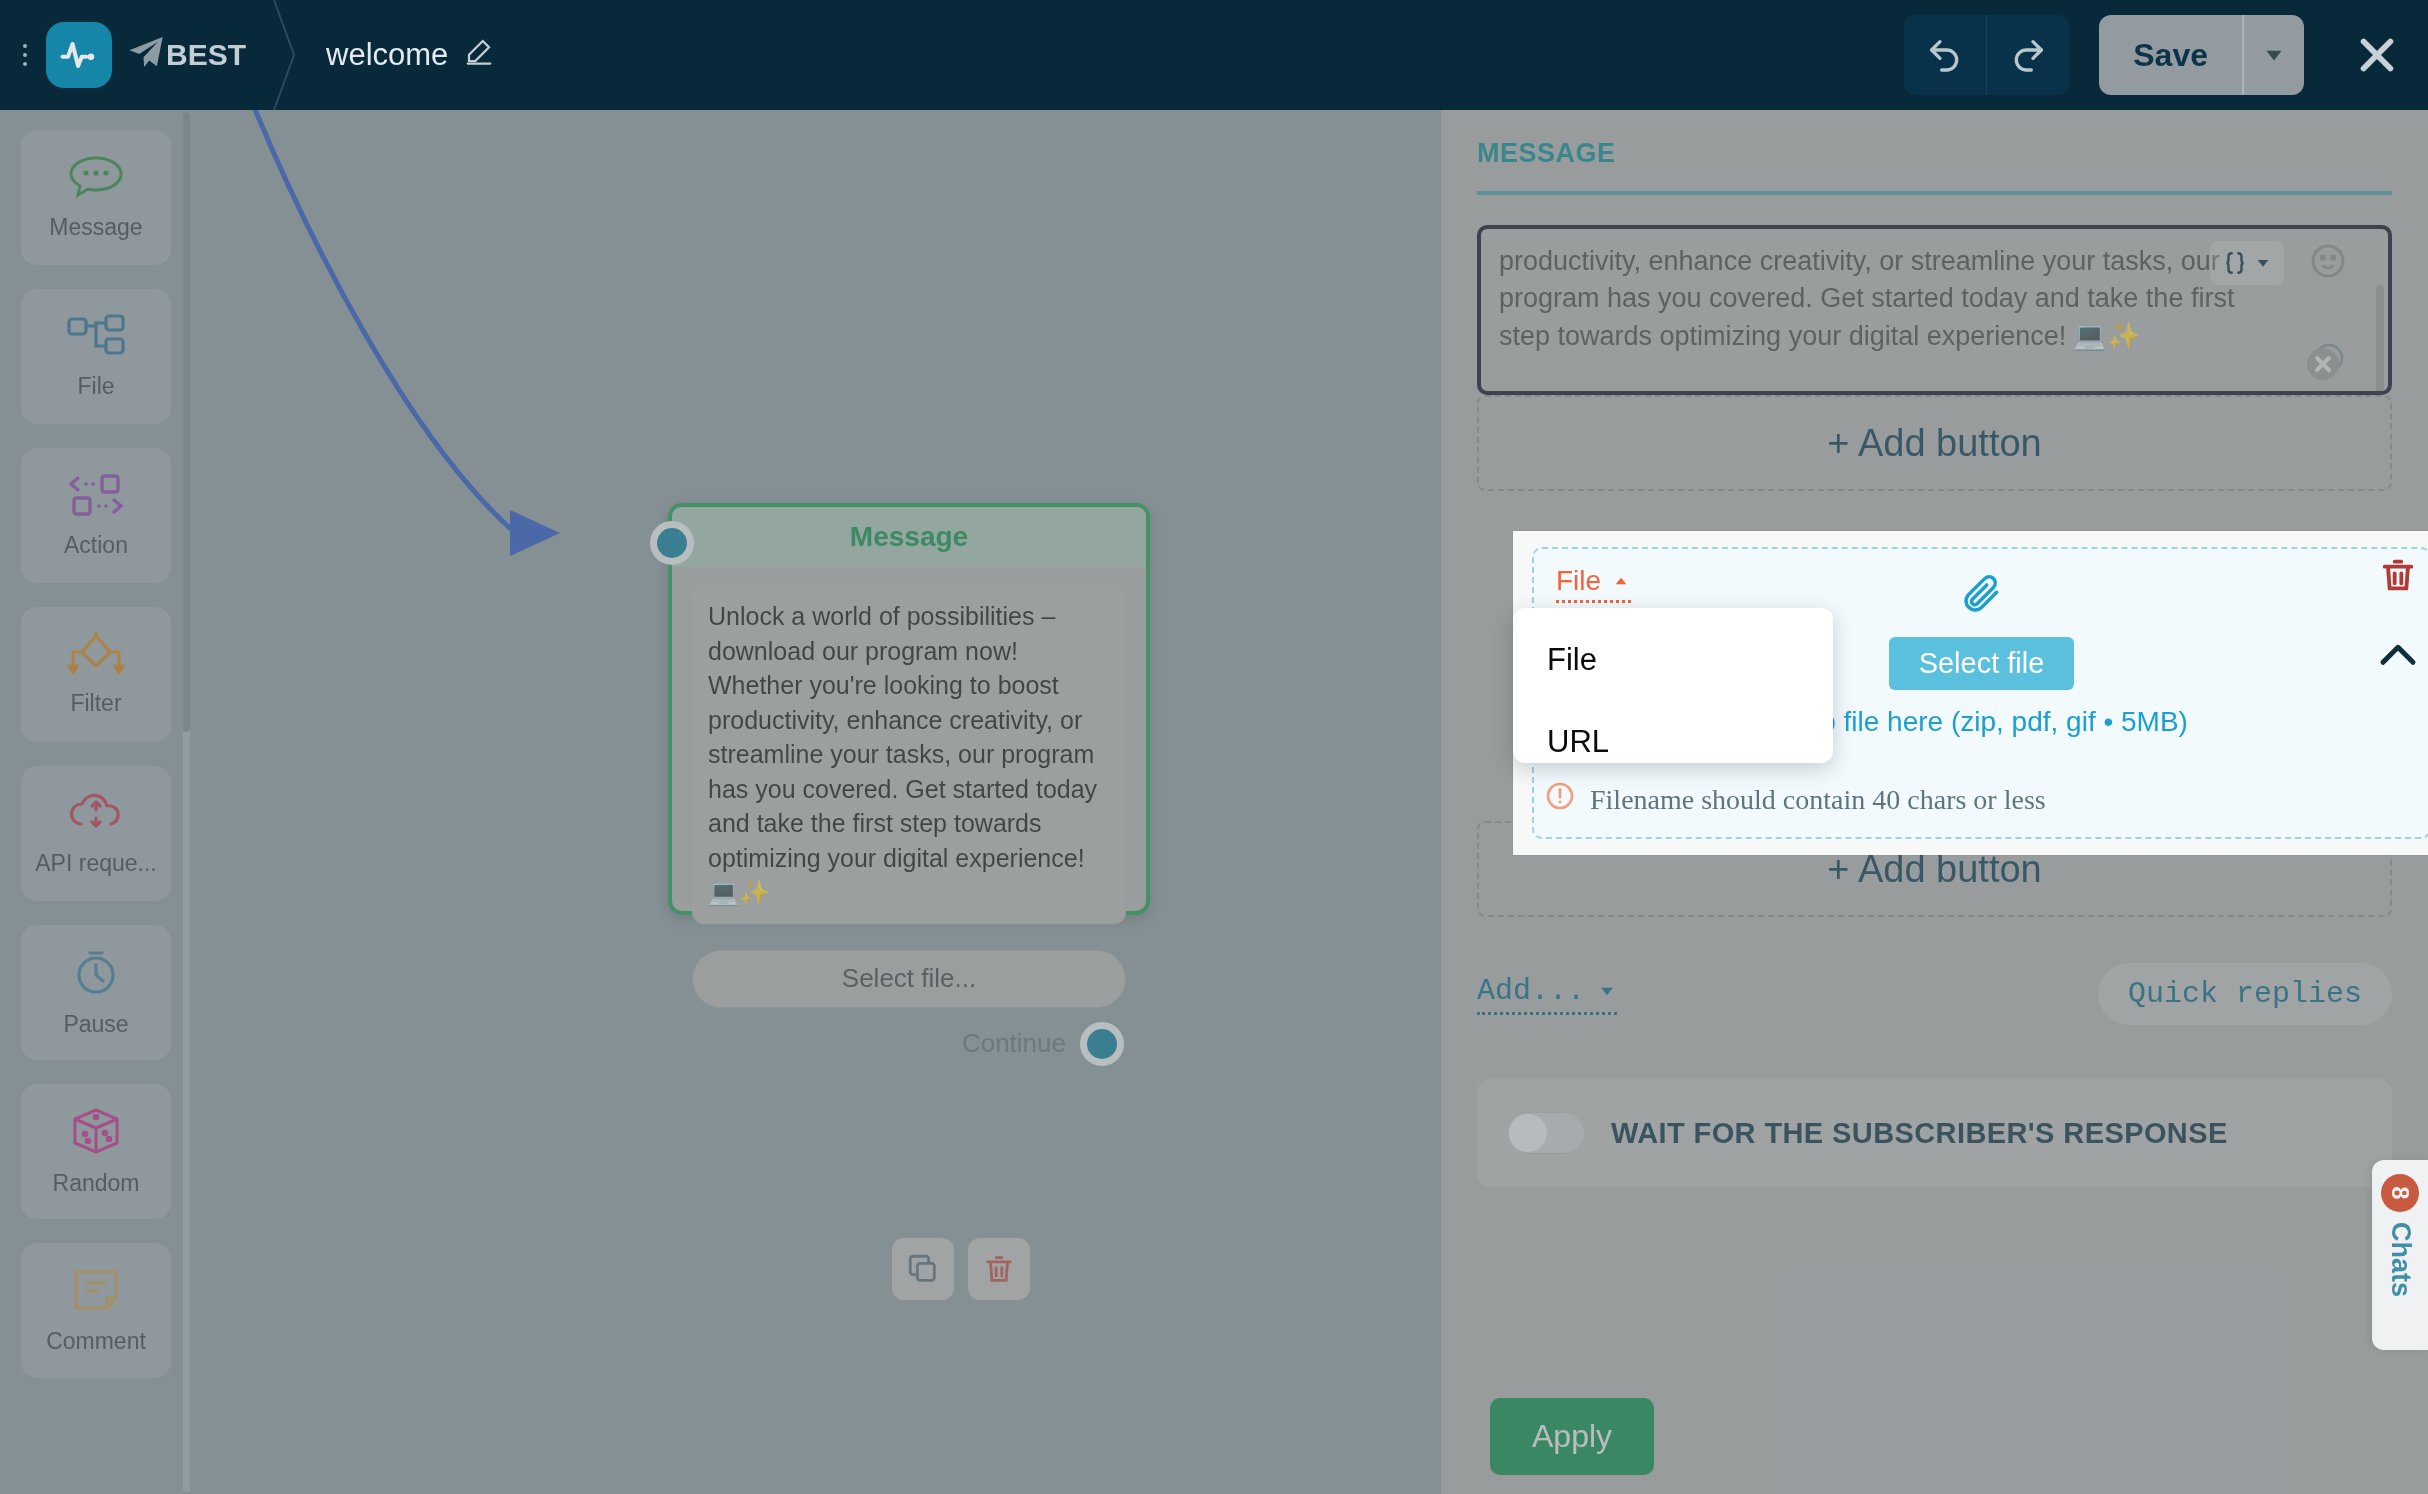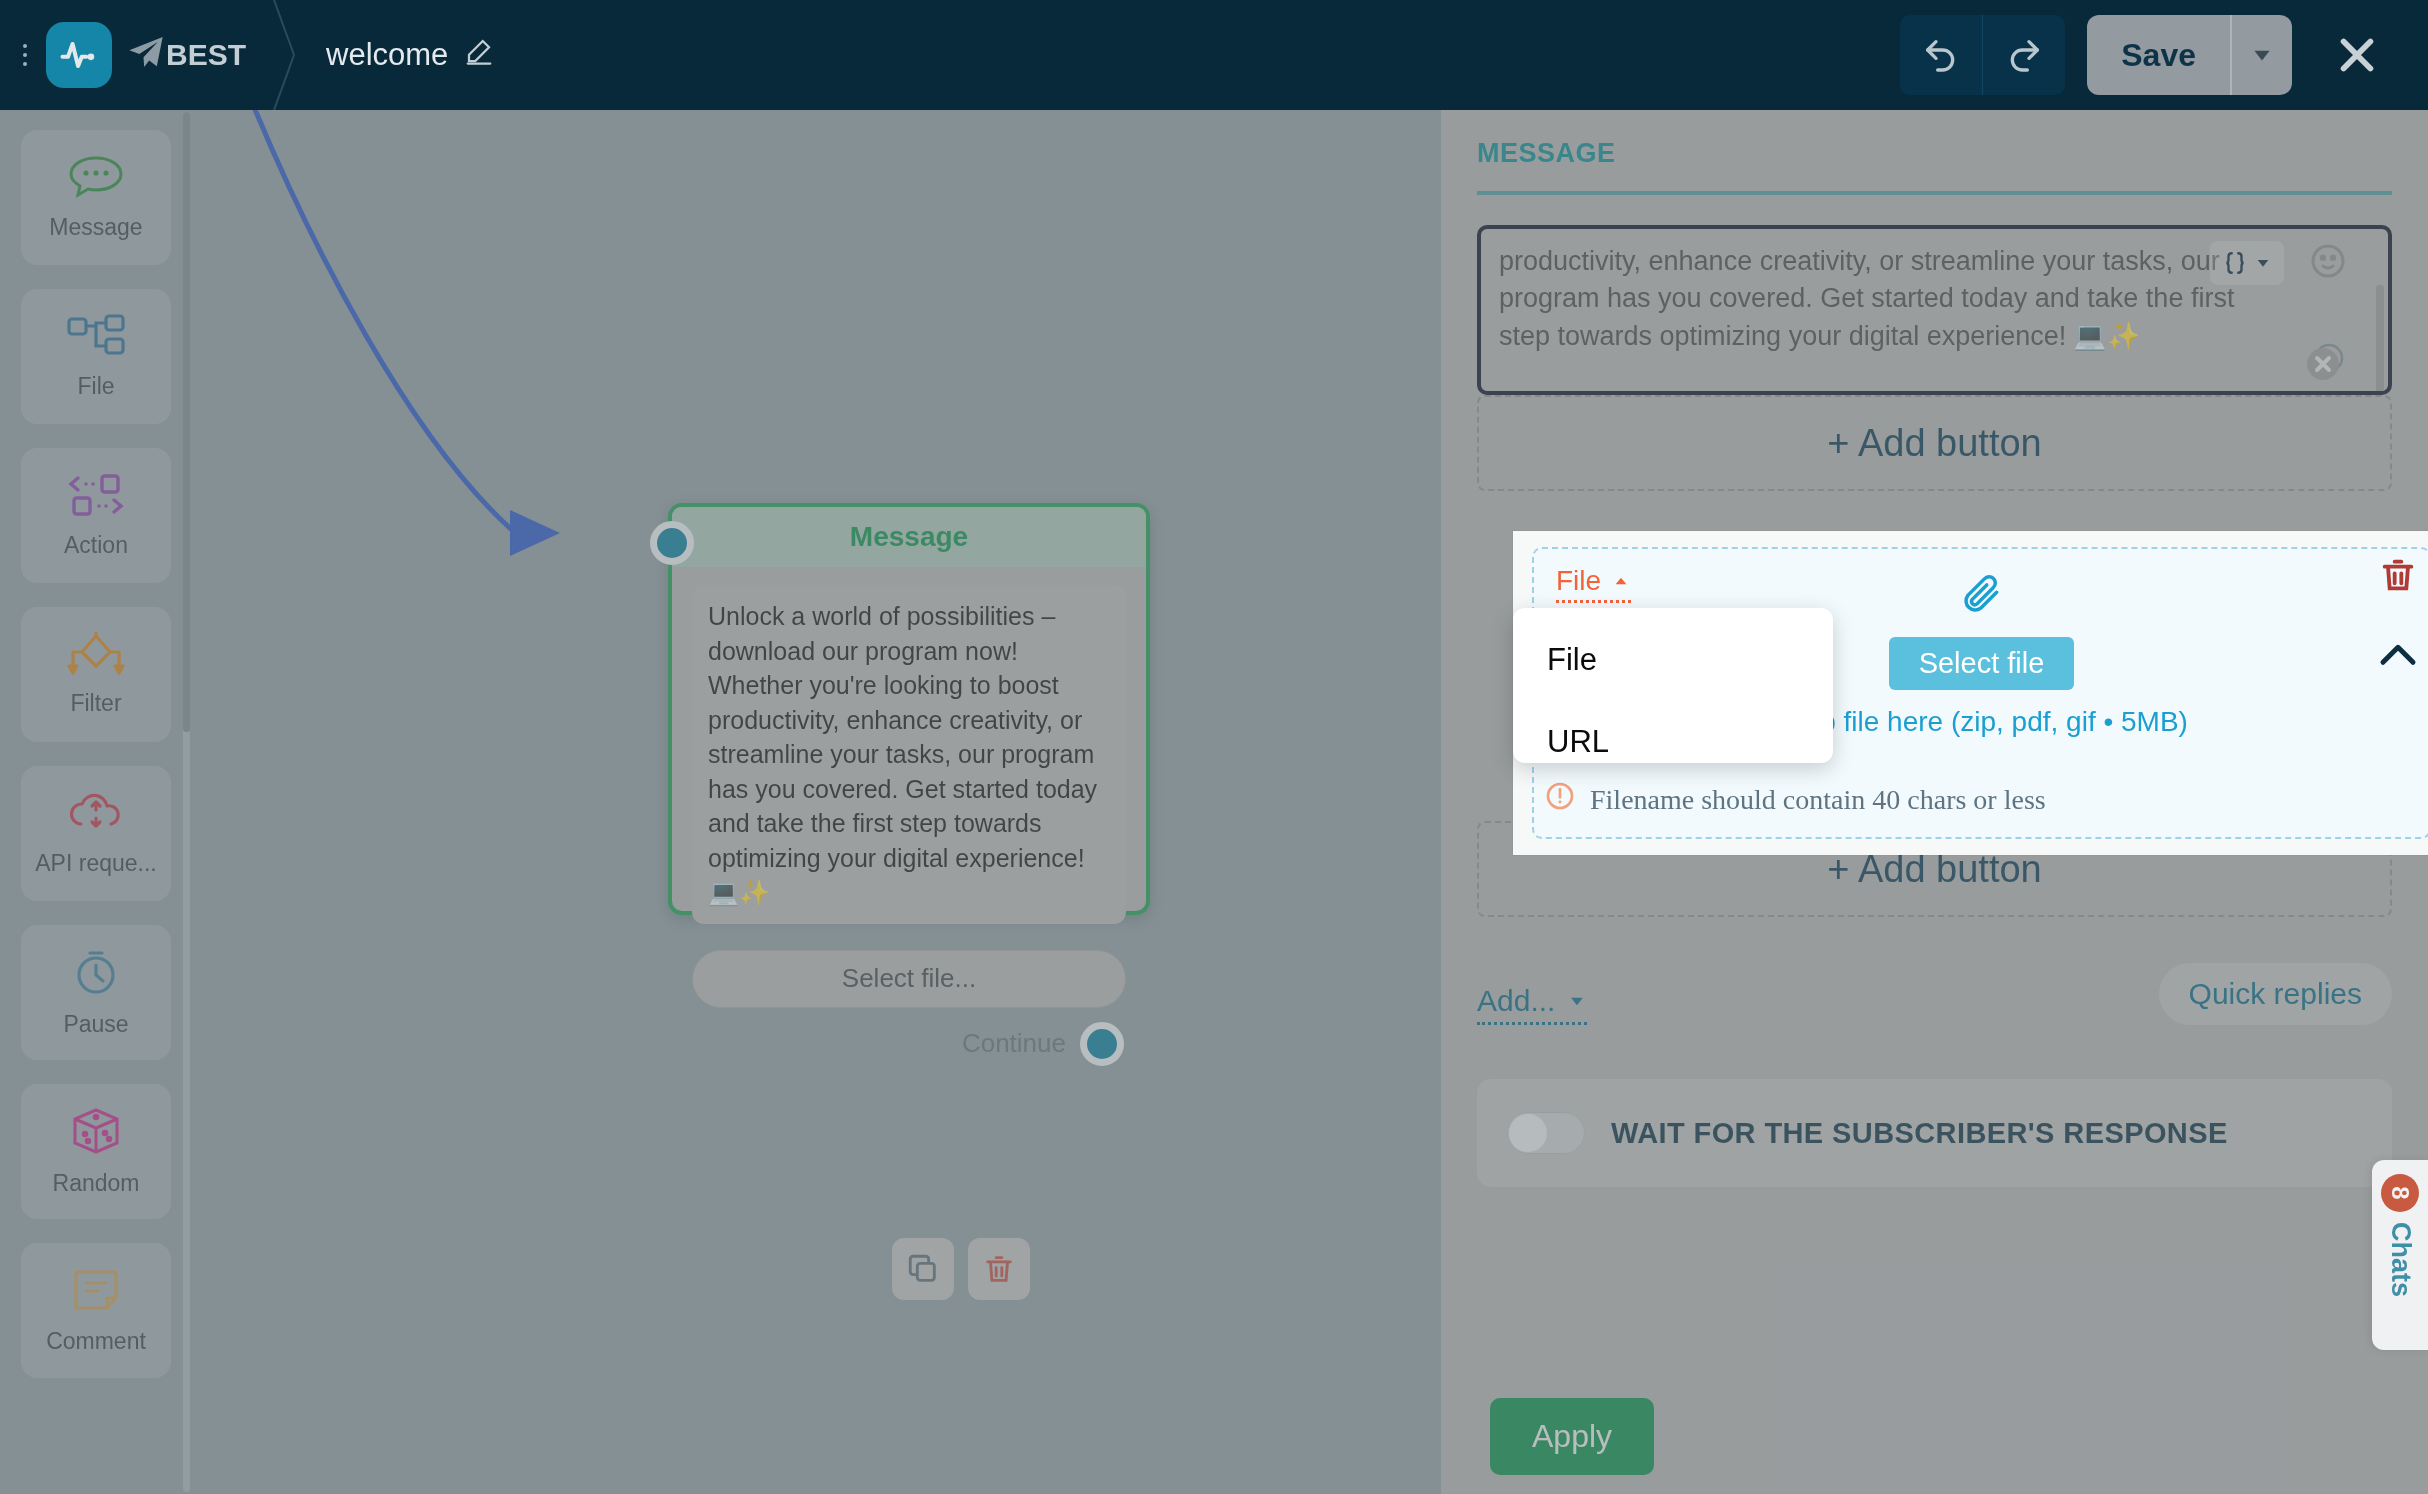--- a/index.html
+++ b/index.html
@@ -34,21 +34,21 @@
   .bot-name {
     display: flex; align-items: center; gap: 0; color: #c3ced4;
     font-size: 30px; font-weight: bold; margin-left: 14px;
   }
   .flow-title {
     display:flex; align-items:center; gap: 16px; color:#e4eaee;
     font-size: 31px; margin-left: 8px;
   }
   .flow-title .pencil { cursor: pointer; }
   .topbar-right {
-    margin-left: auto; display: flex; align-items: center; gap: 0; padding-right: 36px;
+    margin-left: auto; display: flex; align-items: center; gap: 8px; padding-right: 16px;
   }
   .undo-redo {
     display:flex; background:#083249; border-radius: 10px; overflow:hidden; margin-right: 22px;
   }
   .undo-redo > div {
     width: 82px; height: 80px; display:flex; align-items:center; justify-content:center;
     cursor:pointer;
   }
   .undo-redo .sep { width:1px; padding:0; background:#12455f; height:80px; }
   .save-group {
@@ -186,21 +186,21 @@
   .file-warn {
     position:absolute; left: 10px; bottom: 18px; display:flex; align-items:center; gap: 14px;
     color:#5e7482; font-size: 28px; font-family: Liberation Serif, serif;
   }
 
   
   .rail { position:absolute; left: 2378px; top: 555px; z-index: 45; display:flex; flex-direction:column; gap: 40px; align-items:center; }
   .rail div { cursor:pointer; }
 
   .addrow {
-    display:flex; align-items:flex-end; justify-content:space-between; margin-top: 46px;
+    display:flex; align-items:center; justify-content:space-between; margin-top: 46px; font-family: Liberation Mono, monospace;
   }
   .add-dd {
     color:#0d6a86; font-size: 30px; border-bottom: 3px dotted #0d6a86;
     display:inline-flex; align-items:center; gap: 12px; padding-bottom: 4px; cursor:pointer;
   }
   .qr-btn {
     background: rgba(255,255,255,.18); color:#0d6a86; font-size: 30px;
     padding: 14px 30px; border-radius: 34px; cursor:pointer;
   }
   .wait-row {

